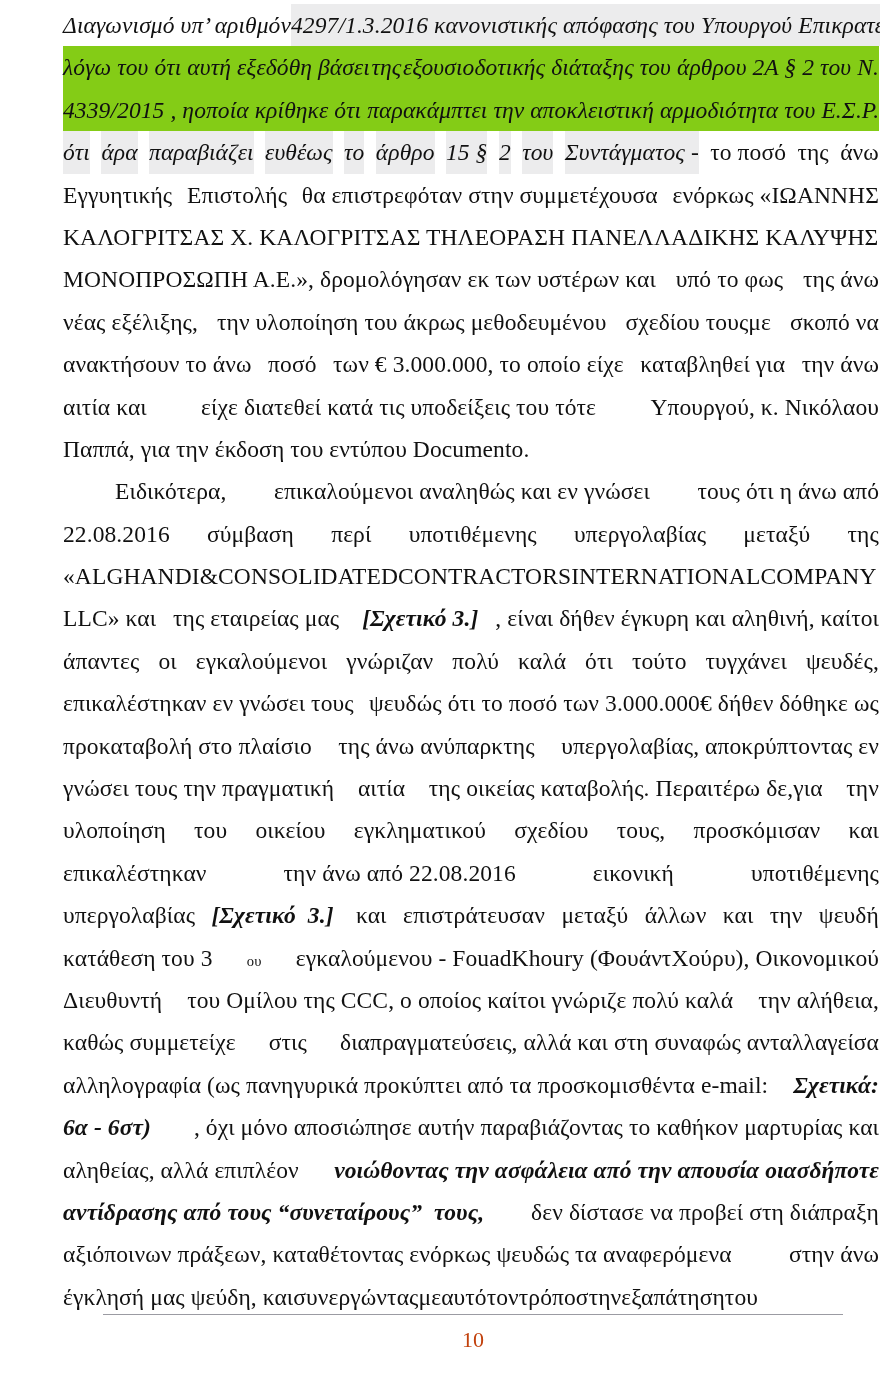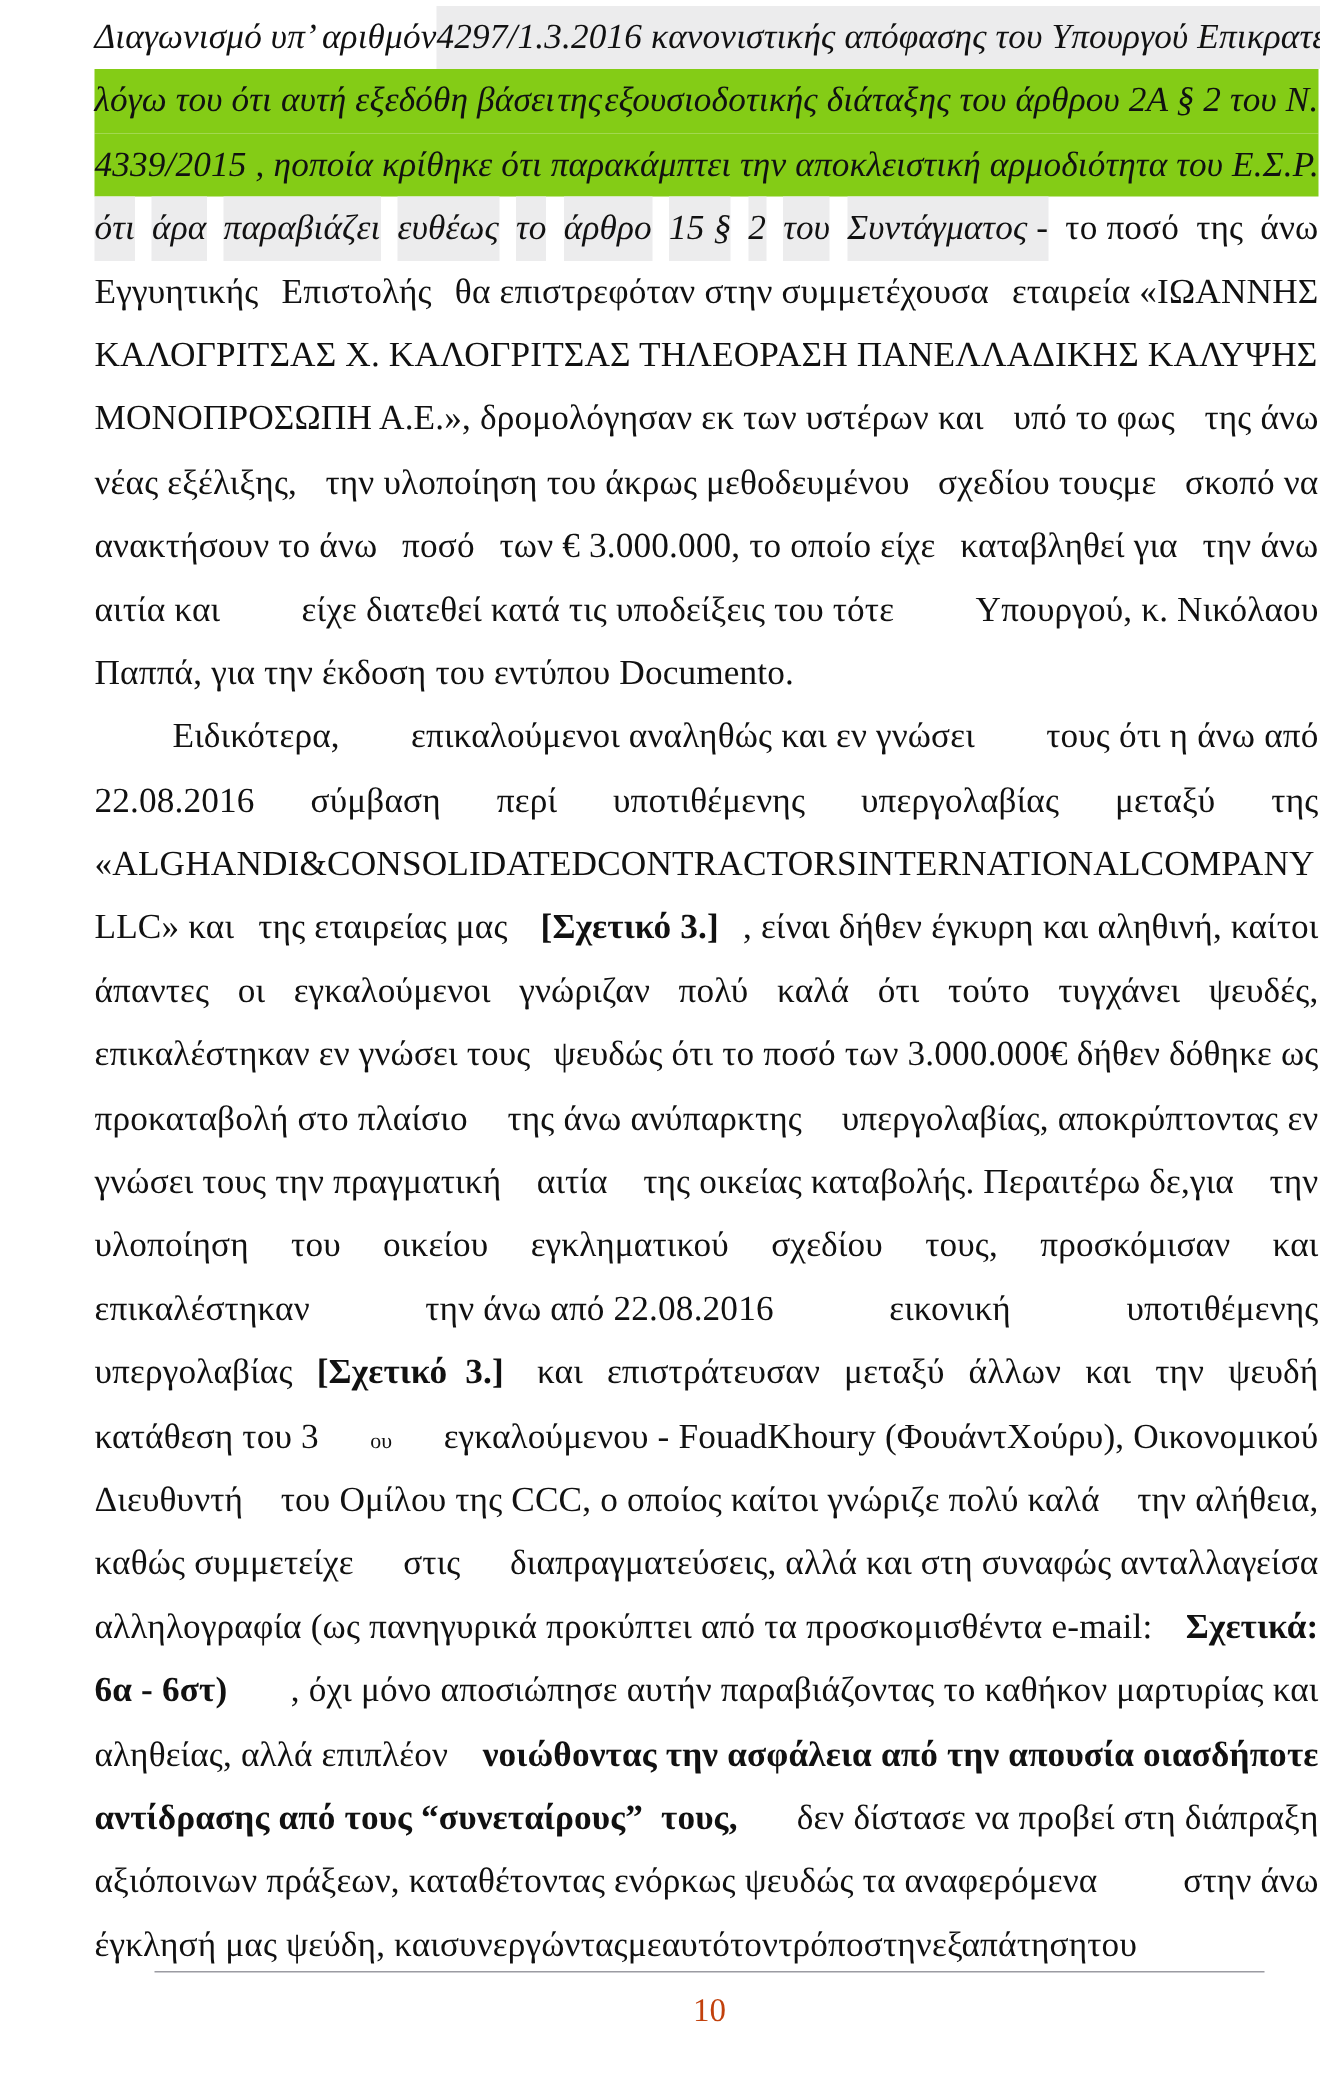--- a/index.html
+++ b/index.html
@@ -50,21 +50,21 @@
   }
   .line.last {
     justify-content: flex-start;
   }
 
   .w {
     white-space: pre;
   }
 
   .it { font-style: italic; }
-  .bd { font-weight: bold; }
+  .bd { font-weight: bold; font-style: italic; }
   .sup {
     font-size: 0.62em;
     vertical-align: super;
     line-height: 0;
   }
 
   
   .hl {
     background: #ececed;
   }
@@ -95,21 +95,21 @@
 </style>
 </head>
 <body>
 
 <div class="page">
   <div class="doc-body" id="doc-body">
       <div class="line just"><span class="w it">Διαγωνισμό υπ’ αριθμόν</span><span class="w it hl">4297/1.3.2016 κανονιστικής απόφασης του Υπουργού Επικρατείας,</span></div>
       <div class="line hl-full just"><span class="w it">λόγω του ότι αυτή εξεδόθη βάσει</span><span class="w it">της</span><span class="w it">εξουσιοδοτικής διάταξης του άρθρου 2Α § 2 του Ν.</span></div>
       <div class="line hl-full just"><span class="w it">4339/2015 , η</span><span class="w it">οποία κρίθηκε ότι παρακάμπτει την αποκλειστική αρμοδιότητα του Ε.Σ.Ρ. και</span></div>
       <div class="line just"><span class="w it hl">ότι</span><span class="w it hl">άρα</span><span class="w it hl">παραβιάζει</span><span class="w it hl">ευθέως</span><span class="w it hl">το</span><span class="w it hl">άρθρο</span><span class="w it hl">15 §</span><span class="w it hl">2</span><span class="w it hl">του</span><span class="w it hl">Συντάγματος -</span><span class="w">το ποσό</span><span class="w">της</span><span class="w">άνω</span></div>
-      <div class="line just"><span class="w">Εγγυητικής</span><span class="w">Επιστολής</span><span class="w">θα επιστρεφόταν στην συμμετέχουσα</span><span class="w">εταιρεία «ΙΩΑΝΝΗΣ</span></div>
+      <div class="line just"><span class="w">Εγγυητικής</span><span class="w">Επιστολής</span><span class="w">θα επιστρεφόταν στην συμμετέχουσα</span><span class="w">ενόρκως «ΙΩΑΝΝΗΣ</span></div>
       <div class="line last"><span class="w">ΚΑΛΟΓΡΙΤΣΑΣ Χ. ΚΑΛΟΓΡΙΤΣΑΣ ΤΗΛΕΟΡΑΣΗ ΠΑΝΕΛΛΑΔΙΚΗΣ ΚΑΛΥΨΗΣ</span></div>
       <div class="line just"><span class="w">ΜΟΝΟΠΡΟΣΩΠΗ Α.Ε.», δρομολόγησαν εκ των υστέρων και</span><span class="w">υπό το φως</span><span class="w">της άνω</span></div>
       <div class="line just"><span class="w">νέας εξέλιξης,</span><span class="w">την υλοποίηση του άκρως μεθοδευμένου</span><span class="w">σχεδίου τουςμε</span><span class="w">σκοπό να</span></div>
       <div class="line just"><span class="w">ανακτήσουν το άνω</span><span class="w">ποσό</span><span class="w">των € 3.000.000, το οποίο είχε</span><span class="w">καταβληθεί για</span><span class="w">την άνω</span></div>
       <div class="line just"><span class="w">αιτία και</span><span class="w">είχε διατεθεί κατά τις υποδείξεις του τότε</span><span class="w">Υπουργού, κ. Νικόλαου</span></div>
       <div class="line last"><span class="w">Παππά, για την έκδοση του εντύπου Documento.</span></div>
       <div class="line just indent"><span class="w">Ειδικότερα,</span><span class="w">επικαλούμενοι αναληθώς και εν γνώσει</span><span class="w">τους ότι η άνω από</span></div>
       <div class="line just"><span class="w">22.08.2016</span><span class="w">σύμβαση</span><span class="w">περί</span><span class="w">υποτιθέμενης</span><span class="w">υπεργολαβίας</span><span class="w">μεταξύ</span><span class="w">της</span></div>
       <div class="line last"><span class="w">«ALGHANDI&amp;CONSOLIDATEDCONTRACTORSINTERNATIONALCOMPANY</span></div>
       <div class="line just"><span class="w">LLC» και</span><span class="w">της εταιρείας μας </span><span class="w bd">[Σχετικό 3.]</span><span class="w">, είναι δήθεν έγκυρη και αληθινή, καίτοι</span></div>

